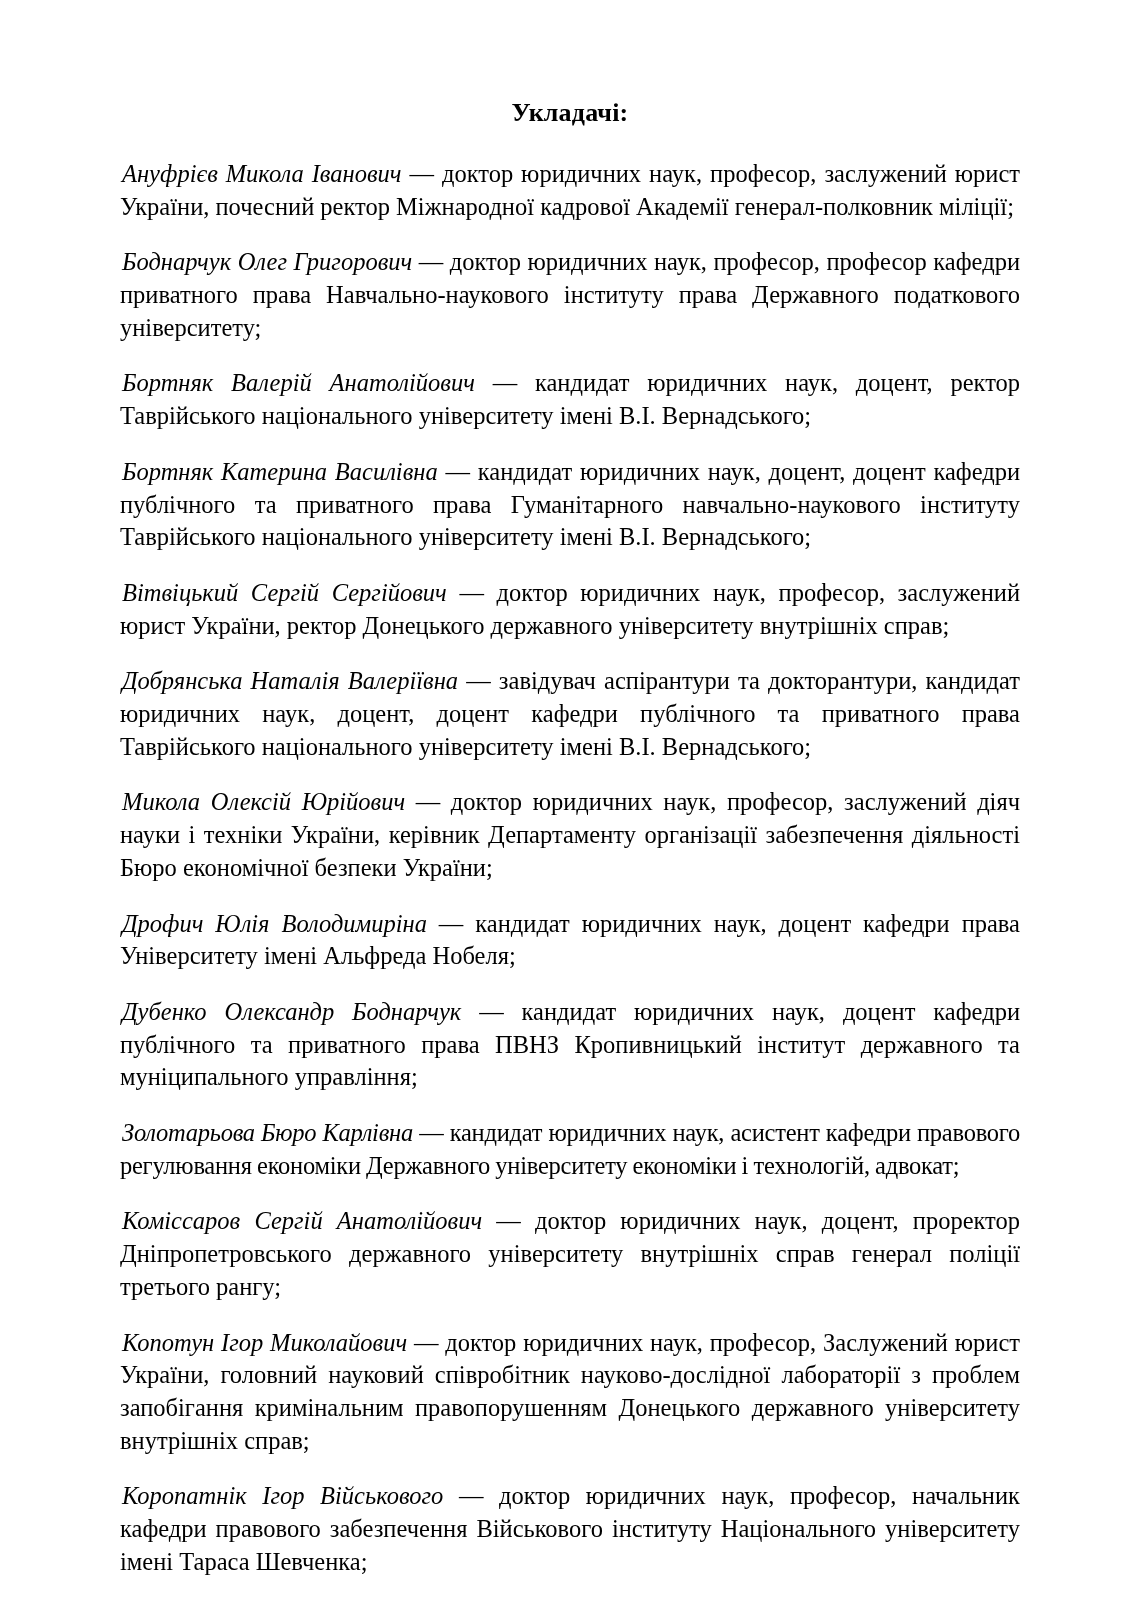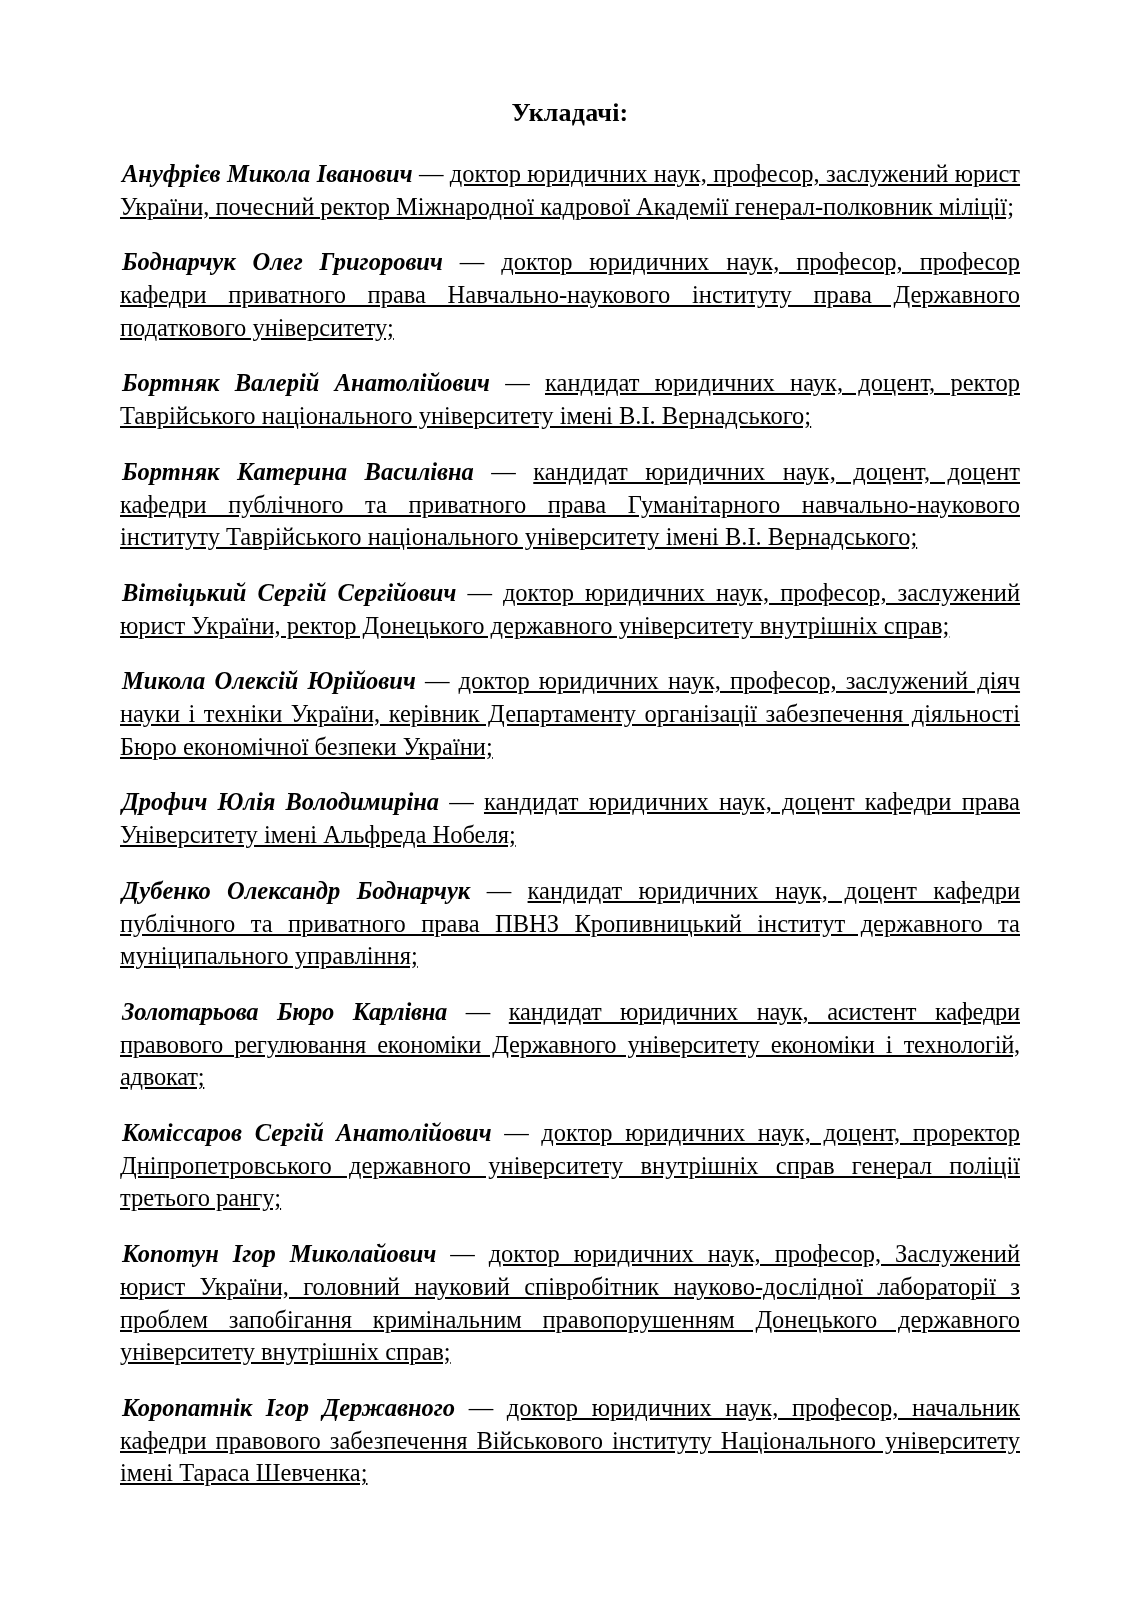--- a/index.html
+++ b/index.html
@@ -39,32 +39,31 @@
     font-size: 24.5px;
     line-height: 1.335;
     margin: 0 0 23px 0;
     text-indent: 2px;
     hyphens: none;
   }
   .entry:last-child {
     margin-bottom: 0;
   }
   .entry .person-name {
-    font-weight: bold;
+    font-weight: normal;
     font-style: italic;
     margin-top: 28px;
   }
   .entry .dash {
     font-style: normal;
     font-weight: normal;
   }
   .entry .description {
     font-style: normal;
     font-weight: normal;
-    text-decoration: underline;
   }
   
   .entry.tight {
     word-spacing: -0.6px;
     letter-spacing: -0.25px;
   }
 </style>
 </head>
 <body>
 
@@ -72,23 +71,24 @@
   <div class="content">
 
     <h1 class="doc-title">Укладачі:</h1>
 
     <div id="entries-container">
         <p class="entry"><span class="person-name">Ануфрієв Микола Іванович</span> <span class="dash">—</span> <span class="description">доктор юридичних наук, професор, заслужений юрист України, почесний ректор Міжнародної кадрової Академії генерал-полковник міліції;</span></p>
         <p class="entry"><span class="person-name">Боднарчук Олег Григорович</span> <span class="dash">—</span> <span class="description">доктор юридичних наук, професор, професор кафедри приватного права Навчально-наукового інституту права Державного податкового університету;</span></p>
         <p class="entry"><span class="person-name">Бортняк Валерій Анатолійович</span> <span class="dash">—</span> <span class="description">кандидат юридичних наук, доцент, ректор Таврійського національного університету імені В.І. Вернадського;</span></p>
         <p class="entry"><span class="person-name">Бортняк Катерина Василівна</span> <span class="dash">—</span> <span class="description">кандидат юридичних наук, доцент, доцент кафедри публічного та приватного права Гуманітарного навчально-наукового інституту Таврійського національного університету імені В.І. Вернадського;</span></p>
         <p class="entry"><span class="person-name">Вітвіцький Сергій Сергійович</span> <span class="dash">—</span> <span class="description">доктор юридичних наук, професор, заслужений юрист України, ректор Донецького державного університету внутрішніх справ;</span></p>
+        <p class="entry"><span class="person-name">Добрянська Наталія Валеріївна</span> <span class="dash">—</span> <span class="description">завідувач аспірантури та докторантури, кандидат юридичних наук, доцент, доцент кафедри публічного та приватного права Таврійського національного університету імені В.І. Вернадського;</span></p>
         <p class="entry"><span class="person-name">Микола Олексій Юрійович</span> <span class="dash">—</span> <span class="description">доктор юридичних наук, професор, заслужений діяч науки і техніки України, керівник Департаменту організації забезпечення діяльності Бюро економічної безпеки України;</span></p>
         <p class="entry"><span class="person-name">Дрофич Юлія Володимиріна</span> <span class="dash">—</span> <span class="description">кандидат юридичних наук, доцент кафедри права Університету імені Альфреда Нобеля;</span></p>
         <p class="entry"><span class="person-name">Дубенко Олександр Боднарчук</span> <span class="dash">—</span> <span class="description">кандидат юридичних наук, доцент кафедри публічного та приватного права ПВНЗ Кропивницький інститут державного та муніципального управління;</span></p>
         <p class="entry tight"><span class="person-name">Золотарьова Бюро Карлівна</span> <span class="dash">—</span> <span class="description">кандидат юридичних наук, асистент кафедри правового регулювання економіки Державного університету економіки і технологій, адвокат;</span></p>
         <p class="entry"><span class="person-name">Комісcаров Сергій Анатолійович</span> <span class="dash">—</span> <span class="description">доктор юридичних наук, доцент, проректор Дніпропетровського державного університету внутрішніх справ генерал поліції третього рангу;</span></p>
         <p class="entry"><span class="person-name">Копотун Ігор Миколайович</span> <span class="dash">—</span> <span class="description">доктор юридичних наук, професор, Заслужений юрист України, головний науковий співробітник науково-дослідної лабораторії з проблем запобігання кримінальним правопорушенням Донецького державного університету внутрішніх справ;</span></p>
-        <p class="entry"><span class="person-name">Коропатнік Ігор Державного</span> <span class="dash">—</span> <span class="description">доктор юридичних наук, професор, начальник кафедри правового забезпечення Військового інституту Національного університету імені Тараса Шевченка;</span></p>
+        <p class="entry"><span class="person-name">Коропатнік Ігор Військового</span> <span class="dash">—</span> <span class="description">доктор юридичних наук, професор, начальник кафедри правового забезпечення Військового інституту Національного університету імені Тараса Шевченка;</span></p>
       </div>
 
   </div>
 </div>
 
 </body></html>

